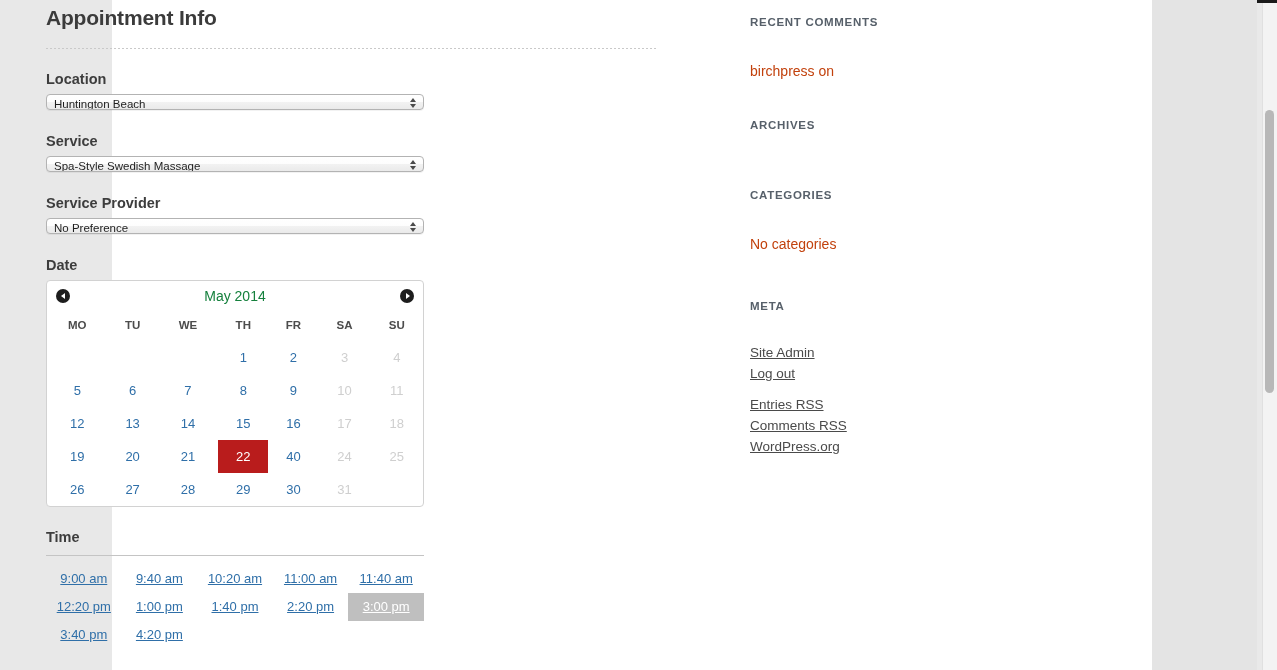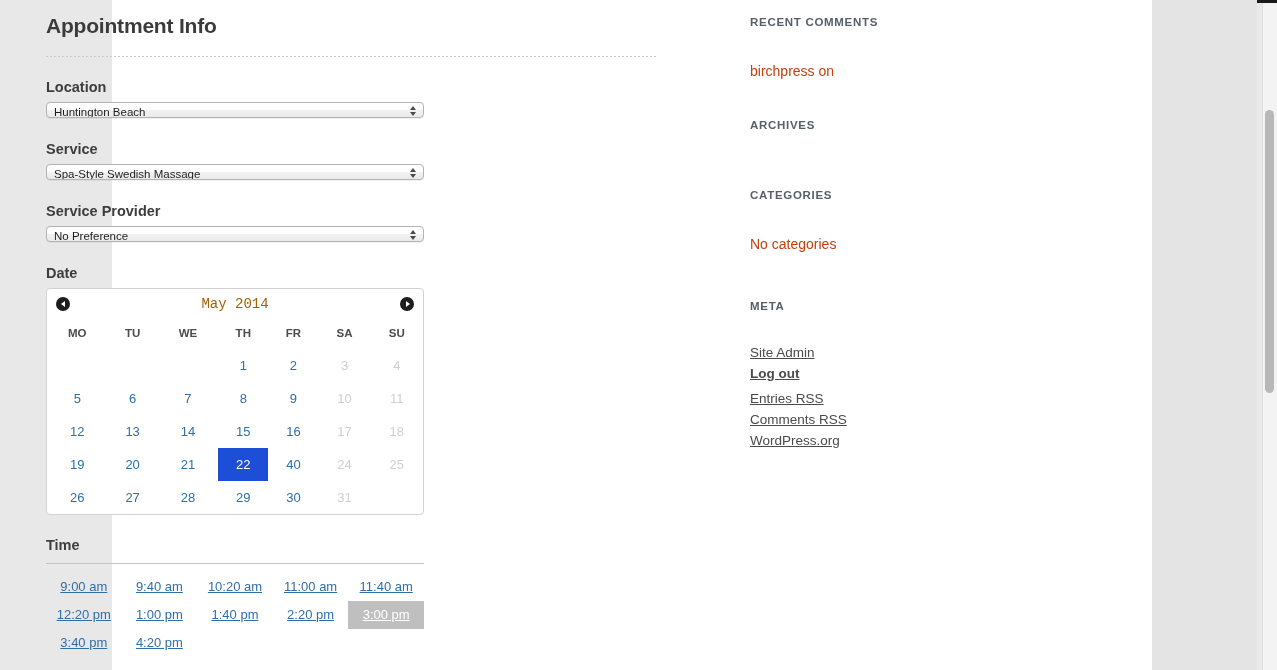--- a/index.html
+++ b/index.html
@@ -14,21 +14,21 @@
   }
   .page-shell { position: relative; width: 1277px; height: 670px; }
   .topbar { position:absolute; top:0; left:0; width:1277px; height:3px; background:#1a1a1a; }
   .gutter-left  { position:absolute; top:0; left:0;    width:112px;  height:670px; background:#e8e8e8; }
   .gutter-right { position:absolute; top:0; left:1152px; width:105px; height:670px; background:#e4e4e4; }
   .canvas { position:absolute; top:0; left:112px; width:1040px; height:670px; background:#ffffff; }
 
   
   .main-col { position:absolute; top:0; left:46px; width:660px; }
   .page-title {
-    margin:0; padding-top:14px;
+    margin:0; padding-top:6px;
     font-size:21px; font-weight:bold; color:#3b3b3b;
     letter-spacing:-0.2px;
   }
   .dotted-rule {
     margin-top:18px; width:612px; height:1px;
     background-image: repeating-linear-gradient(to right,#c9c9c9 0 2px, transparent 2px 4px);
   }
   .field-label {
     font-size:14.5px; font-weight:bold; color:#3d3d3d;
     margin-top:22px; margin-bottom:7px;
@@ -53,41 +53,41 @@
   .sel-arrows i { display:block; width:0;height:0; border-left:3.5px solid transparent; border-right:3.5px solid transparent; }
   .sel-arrows i.up { border-bottom:4px solid #4a4a4a; }
   .sel-arrows i.dn { border-top:4px solid #4a4a4a; }
 
   
   .cal-box {
     width:378px; border:1px solid #d2d2d2; border-radius:4px;
     background:#fff; padding:0; margin-top:2px;
   }
   .cal-head { position:relative; height:30px; display:flex; align-items:center; justify-content:center; }
-  .cal-title { font-size:14px; color:#a16207;font-family:Liberation Mono, monospace; }
+  .cal-title { font-size:14px; color:#15803d; }
   .cal-nav {
     position:absolute; top:50%; transform:translateY(-50%);
     width:14px; height:14px; border-radius:50%; background:#1d1d1d;
     display:flex; align-items:center; justify-content:center; cursor:pointer;
   }
   .cal-nav.prev { left:9px; }
   .cal-nav.next { right:9px; }
   .cal-nav i { display:block; width:0; height:0; border-top:3.5px solid transparent; border-bottom:3.5px solid transparent; }
   .cal-nav.prev i { border-right:4.5px solid #fff; margin-right:1px; }
   .cal-nav.next i { border-left:4.5px solid #fff; margin-left:1px; }
   table.cal { width:100%; border-collapse:collapse; }
   table.cal th {
     font-size:11.5px; font-weight:bold; color:#4c4c4c;
     padding:8px 0 10px; text-align:center;
   }
   table.cal td { text-align:center; padding:0; height:33px; }
   .daycell { display:block; width:100%; height:33px; line-height:33px; font-size:13px; }
   .daycell.avail { color:#2f6fa8; cursor:pointer; }
   .daycell.off   { color:#cfcfcf; }
-  .daycell.sel   { color:#ffffff; background:#1d4ed8; }
+  .daycell.sel   { color:#ffffff; background:#b91c1c; }
   .daycell.empty { color:transparent; }
 
   
   .time-rule { width:378px; height:1px; background:#c4c4c4; margin-top:10px; }
   .time-grid { width:378px; margin-top:9px; display:flex; flex-wrap:wrap; }
   .slot {
     flex:0 0 20%; height:28px; line-height:28px; text-align:center;
     font-size:13px; color:#2f6fa8; text-decoration:underline; cursor:pointer;
   }
   .slot.sel { color:#ffffff; background:#bfbfbf; }
@@ -328,21 +328,21 @@
 
     <div style="margin-top:58px;">
       <div class="side-title">CATEGORIES</div>
       <div class="side-text" style="margin-top:35px;">No categories</div>
     </div>
 
     <div style="margin-top:48px;">
       <div class="side-title">META</div>
       <div style="margin-top:33px;" id="meta-links">
           <a class="side-link" style="margin-bottom: 6px;">Site Admin</a>
-          <a class="side-link" style="margin-bottom: 10px; font-weight: bold;">Log out</a>
+          <a class="side-link" style="margin-bottom: 16px;">Log out</a>
           <a class="side-link" style="margin-bottom: 6px;">Entries RSS</a>
           <a class="side-link" style="margin-bottom: 6px;">Comments RSS</a>
           <a class="side-link" style="margin-bottom: 6px;">WordPress.org</a>
         </div>
     </div>
   </div>
 
   <div class="scrollbar-track">
     <div class="scrollbar-thumb"></div>
   </div>

